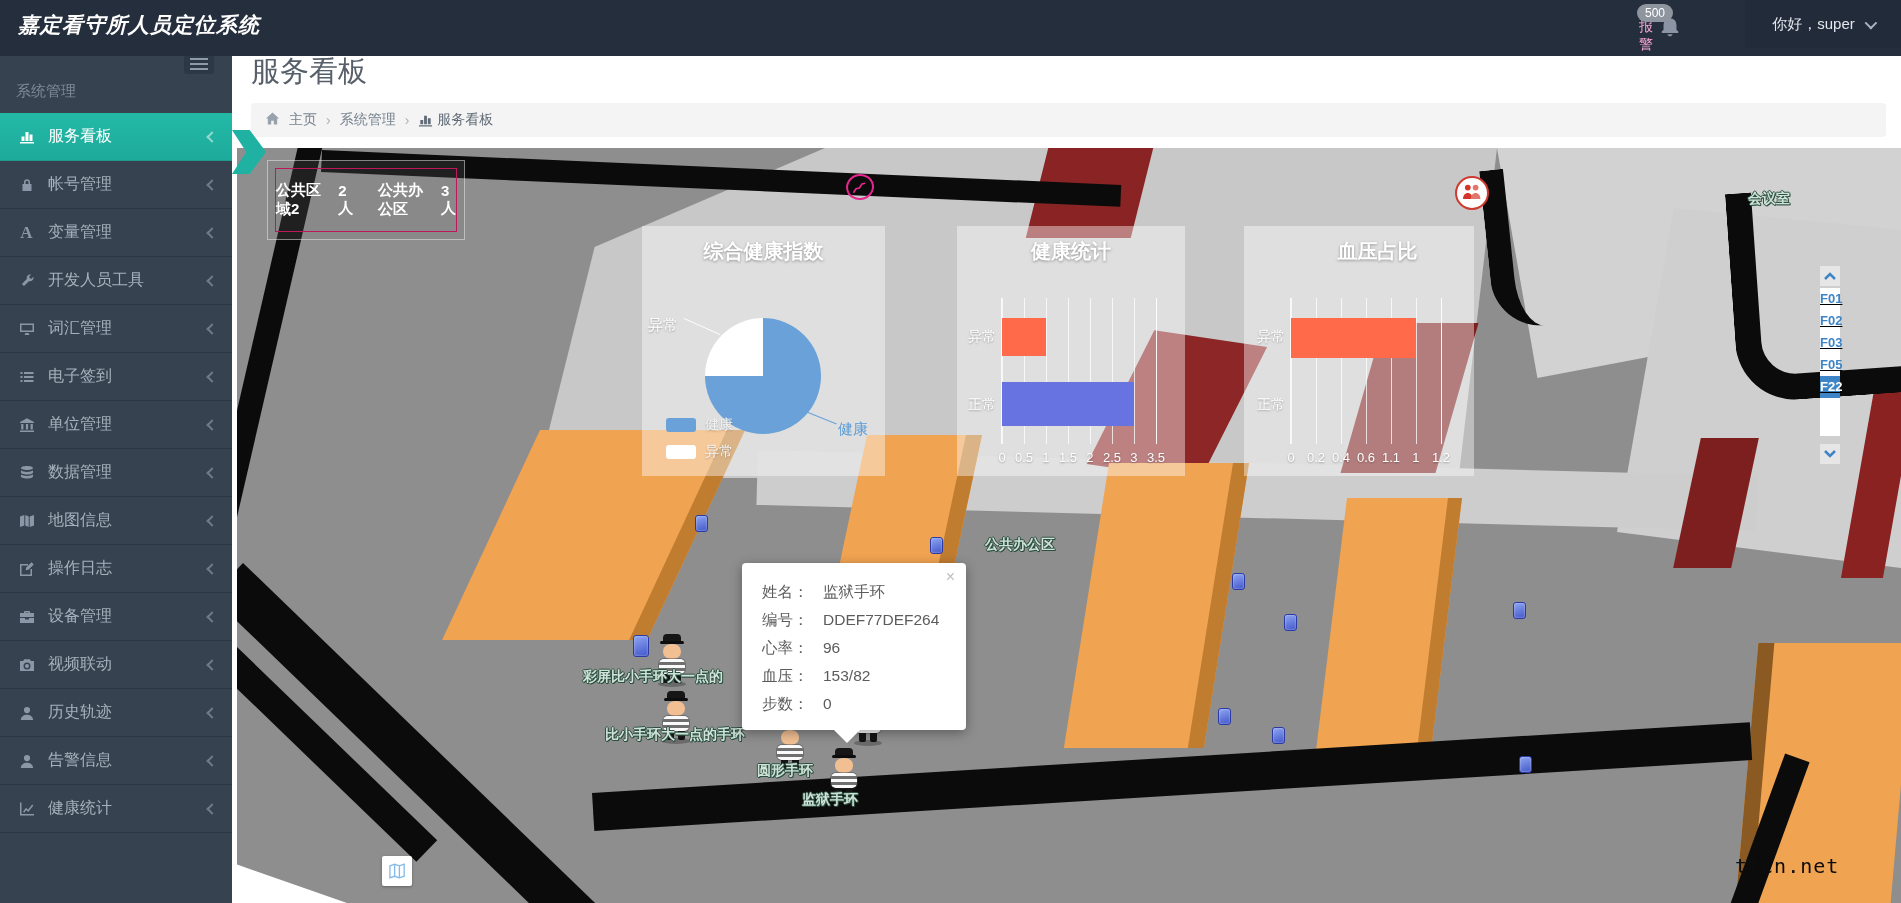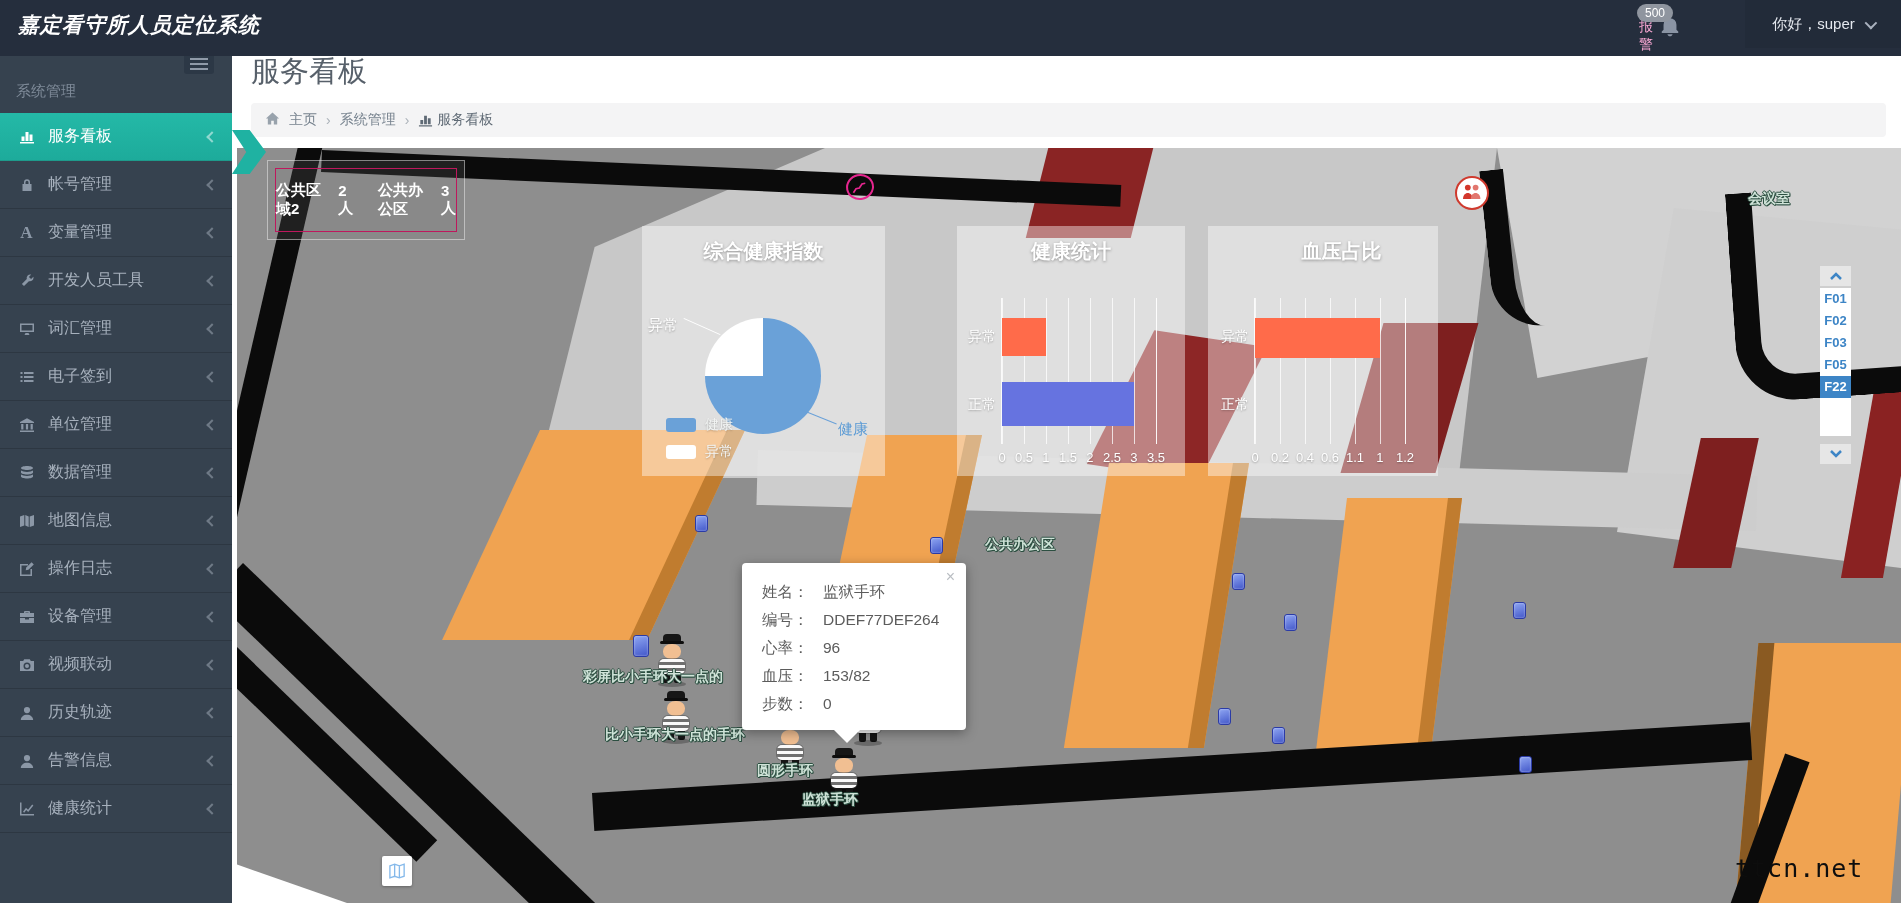--- a/index.html
+++ b/index.html
@@ -63,21 +63,21 @@
   .lg-row { display:flex; align-items:center; gap:9px; color:#f2f4f3; font-size:14px; text-shadow:0 1px 2px rgba(0,0,0,.25); }
   .sw { width:30px; height:14px; border-radius:3px; }
 
   
   .stats { position:absolute; left:30px; top:12px; width:198px; height:80px; border:1px solid rgba(255,255,255,.45); background:rgba(118,118,118,.2); z-index:21; }
   .stats-in { position:absolute; inset:7px; border:1px solid #be185d; display:flex; flex-direction:row; }
   .st-row { flex:1; display:flex; align-items:center; justify-content:center; gap:16px; color:#fff; font-weight:bold; font-size:15px; }
   .st-div { height:1px; background:#fff; margin:0 12px; }
 
   
-  .floors { position:absolute; left:1583px; top:118px; width:31px; z-index:30; }
+  .floors { position:absolute; left:1583px; top:118px; width:20px; z-index:30;text-decoration:underline; }
   .fl-btn { height:20px; background:#e6e6e6; display:flex; align-items:center; justify-content:center; cursor:pointer; }
   .fl-btn svg { width:14px; height:10px; stroke:#3d85c6; stroke-width:2.5; fill:none; }
   .fl-list { background:#fff; margin-top:2px; }
   .fl { height:22px; line-height:22px; text-align:center; color:#3d85c6; font-size:13px; font-weight:bold; cursor:pointer; }
   .fl.sel { background:#3d85c6; color:#fff; }
   .fl-blank { height:38px; background:#fff; }
   .fl-gap { height:8px; }
 
   
   .tip { position:absolute; left:505px; top:415px; width:224px; background:#fff; border-radius:4px; box-shadow:0 3px 12px rgba(0,0,0,.35); padding:15px 10px 12px 20px; z-index:45; }
@@ -98,21 +98,21 @@
   .map-label { position:absolute; font-size:14px; font-weight:bold; color:#cfe3d8; white-space:nowrap; z-index:14;
     text-shadow:-1px 0 #2c4f41, 1px 0 #2c4f41, 0 -1px #2c4f41, 0 1px #2c4f41, 1px 1px #2c4f41; }
 
   
   .ppl-icon { position:absolute; left:1218px; top:28px; width:34px; height:34px; background:#fff; border:2px solid #cf3a2e; border-radius:50%; z-index:22; display:flex; align-items:center; justify-content:center; }
   .ppl-icon svg { width:24px; height:24px; }
   .stairs-icon { position:absolute; left:609px; top:26px; width:28px; height:26px; border:2px solid #e5268f; border-radius:50%; transform:rotate(-12deg); z-index:22; }
   .stairs-icon svg { width:100%; height:100%; stroke:#e5268f; stroke-width:2; fill:none; }
   .map-btn { position:absolute; left:145px; top:708px; width:30px; height:30px; background:#fff; border-radius:2px; box-shadow:0 1px 3px rgba(0,0,0,.3); z-index:30; display:flex; align-items:center; justify-content:center; cursor:pointer; }
   .map-btn svg { width:19px; height:19px; stroke:#85b9ea; stroke-width:1.4; fill:none; }
-  .watermark { position:absolute; left:1498px; top:706px; font-family:"DejaVu Sans Mono", monospace; font-size:25px; color:#0d0d0d; z-index:35; letter-spacing:1px; }
+  .watermark { position:absolute; left:1498px; top:706px; font-family:"DejaVu Sans Mono", monospace; font-size:20px; color:#0d0d0d; z-index:35; letter-spacing:1px; }
 </style>
 </head>
 <body>
 
 <div class="app">
 
   <div class="hdr">
     <div class="hdr-title">嘉定看守所人员定位系统</div>
     <div class="alarm-wrap">
       <span class="alarm-label">报警</span>
@@ -362,21 +362,21 @@
             <span style="left:28.57%">1</span>
             <span style="left:42.86%">1.5</span>
             <span style="left:57.14%">2</span>
             <span style="left:71.43%">2.5</span>
             <span style="left:85.71%">3</span>
             <span style="left:100%">3.5</span>
           </div>
         </div>
       </div>
 
-      <div class="panel" style="left:971px;width:230px;padding-left:37px;">
+      <div class="panel" style="left:1007px;width:230px;padding-left:37px;">
         <h3>血压占比</h3>
         <div class="plot grid6" style="left:46px;top:72px;width:152px;height:146px;">
           <span class="cat" style="top:30px;">异常</span>
           <span class="cat" style="top:98px;">正常</span>
           <div class="hbar" style="top: 20px; height: 40px; width: 83.3333%; background: rgb(255, 107, 74);"></div>
 
           <div class="ticks" style="top:152px;">
             <span style="left:0%">0</span>
             <span style="left:16.67%">0.2</span>
             <span style="left:33.33%">0.4</span>

